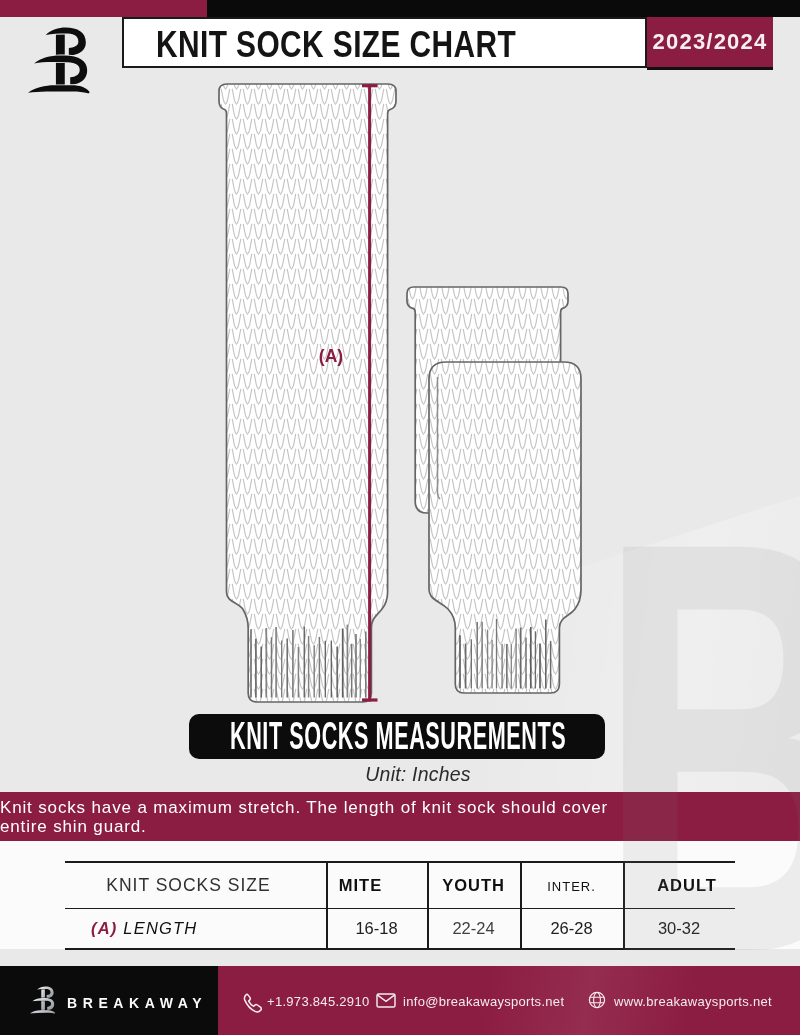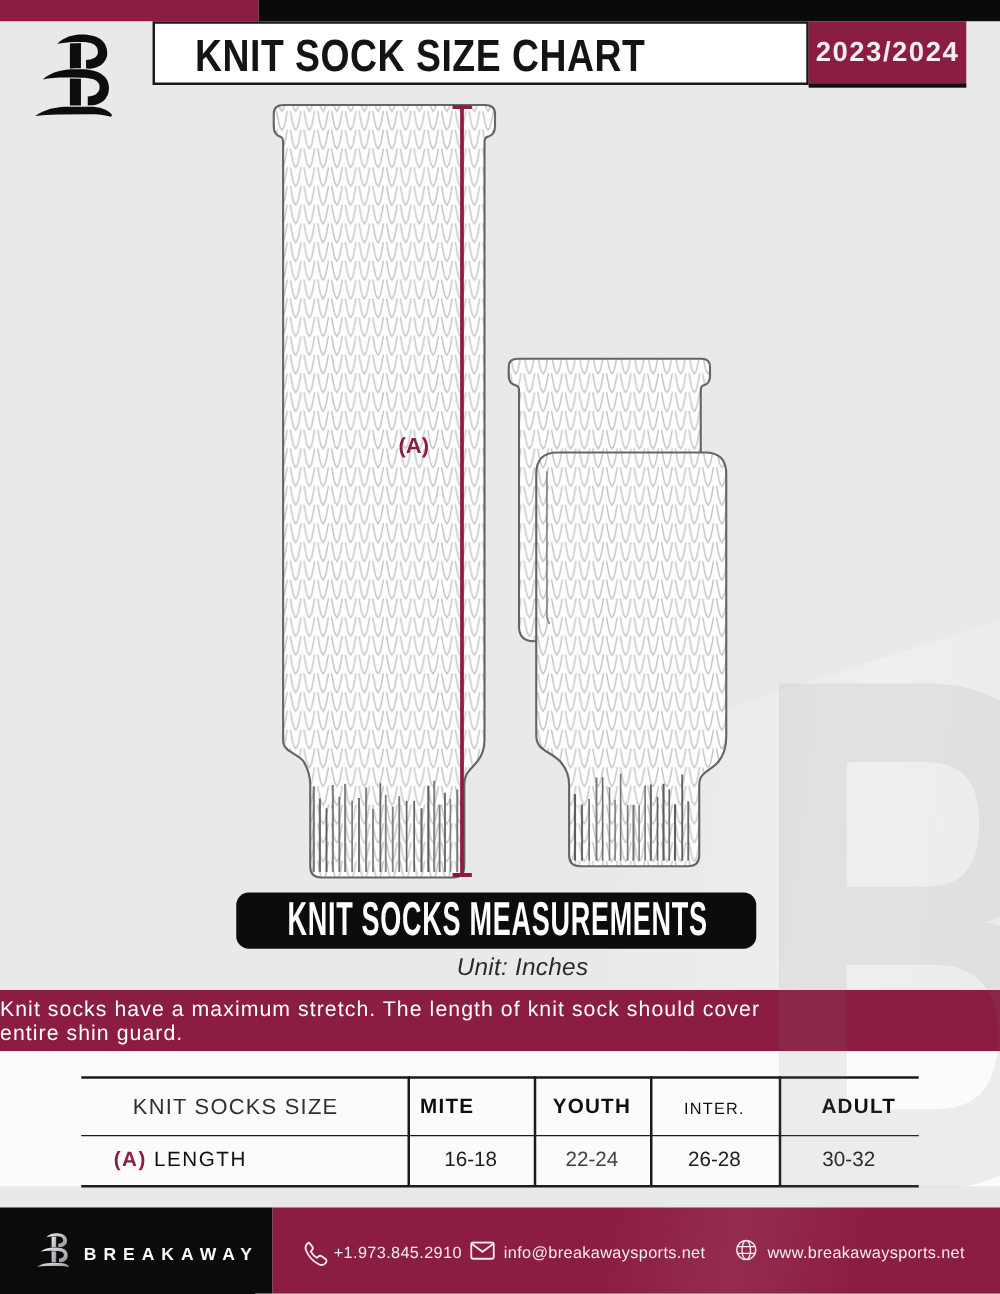--- a/index.html
+++ b/index.html
@@ -150,26 +150,26 @@
 
 <div class="abs" style="left:65px;top:860.5px;width:670px;height:2px;background:#1b1b1b;"></div>
 <div class="abs" style="left:65px;top:907.5px;width:670px;height:1.5px;background:#1b1b1b;"></div>
 <div class="abs" style="left:65px;top:948px;width:670px;height:1.5px;background:#1b1b1b;"></div>
 <div class="abs" style="left:326px;top:861px;width:1.5px;height:88px;background:#1b1b1b;"></div>
 <div class="abs" style="left:427px;top:861px;width:1.5px;height:88px;background:#1b1b1b;"></div>
 <div class="abs" style="left:520px;top:861px;width:1.5px;height:88px;background:#1b1b1b;"></div>
 <div class="abs" style="left:623px;top:861px;width:1.5px;height:88px;background:#1b1b1b;"></div>
 
 <div class="abs" style="left:58px;top:862px;width:261px;height:46px;line-height:46px;text-align:center;font-size:17.5px;letter-spacing:1px;color:#303030;">KNIT SOCKS SIZE</div>
-<div class="abs" style="left:336px;top:862px;width:101px;height:46px;line-height:46px;text-align:left;font-size:16.5px;font-weight:bold;letter-spacing:1px;color:#101010;">MITE</div>
+<div class="abs" style="left:310px;top:862px;width:101px;height:46px;line-height:46px;text-align:center;font-size:16.5px;font-weight:bold;letter-spacing:1px;color:#101010;">MITE</div>
 <div class="abs" style="left:427px;top:862px;width:93px;height:46px;line-height:46px;text-align:center;font-size:16.5px;font-weight:bold;letter-spacing:1px;color:#101010;">YOUTH</div>
 <div class="abs" style="left:520px;top:864px;width:103px;height:46px;line-height:46px;text-align:center;font-size:13px;font-weight:normal;letter-spacing:1px;color:#101010;">INTER.</div>
 <div class="abs" style="left:623px;top:862px;width:112px;height:46px;line-height:46px;text-align:center;font-size:16.5px;font-weight:bold;letter-spacing:1px;color:#101010;padding-left:16px;">ADULT</div>
 
-<div class="abs" style="left:91px;top:909px;width:235px;height:39px;line-height:39px;font-size:16.5px;color:#101010;letter-spacing:1.2px;"><b style="color:#8c1d42;">(A)</b> LENGTH</div>
+<div class="abs" style="left:91px;top:909px;width:235px;height:39px;line-height:39px;font-size:16.5px;color:#101010;letter-spacing:1.2px;font-style:italic;"><b style="color:#8c1d42;">(A)</b> LENGTH</div>
 <div class="abs" style="left:326px;top:909px;width:101px;height:39px;line-height:39px;text-align:center;font-size:16.5px;color:#202020;">16-18</div>
 <div class="abs" style="left:427px;top:909px;width:93px;height:39px;line-height:39px;text-align:center;font-size:16.5px;color:#404040;">22-24</div>
 <div class="abs" style="left:520px;top:909px;width:103px;height:39px;line-height:39px;text-align:center;font-size:16.5px;color:#202020;">26-28</div>
 <div class="abs" style="left:623px;top:909px;width:112px;height:39px;line-height:39px;text-align:center;font-size:16.5px;color:#202020;">30-32</div>
 
 <div class="abs" style="left:0;top:966px;width:218px;height:69px;background:#0b0b0b;"></div>
 
 <div class="abs" style="left:218px;top:966px;width:582px;height:69px;background:#8c1d42;overflow:hidden;">
   <div style="position:absolute;left:120px;top:-30px;width:500px;height:130px;background:linear-gradient(115deg,rgba(255,255,255,0) 30%,rgba(255,255,255,0.07) 50%,rgba(255,255,255,0) 70%);transform:rotate(-15deg);"></div>
 </div>

